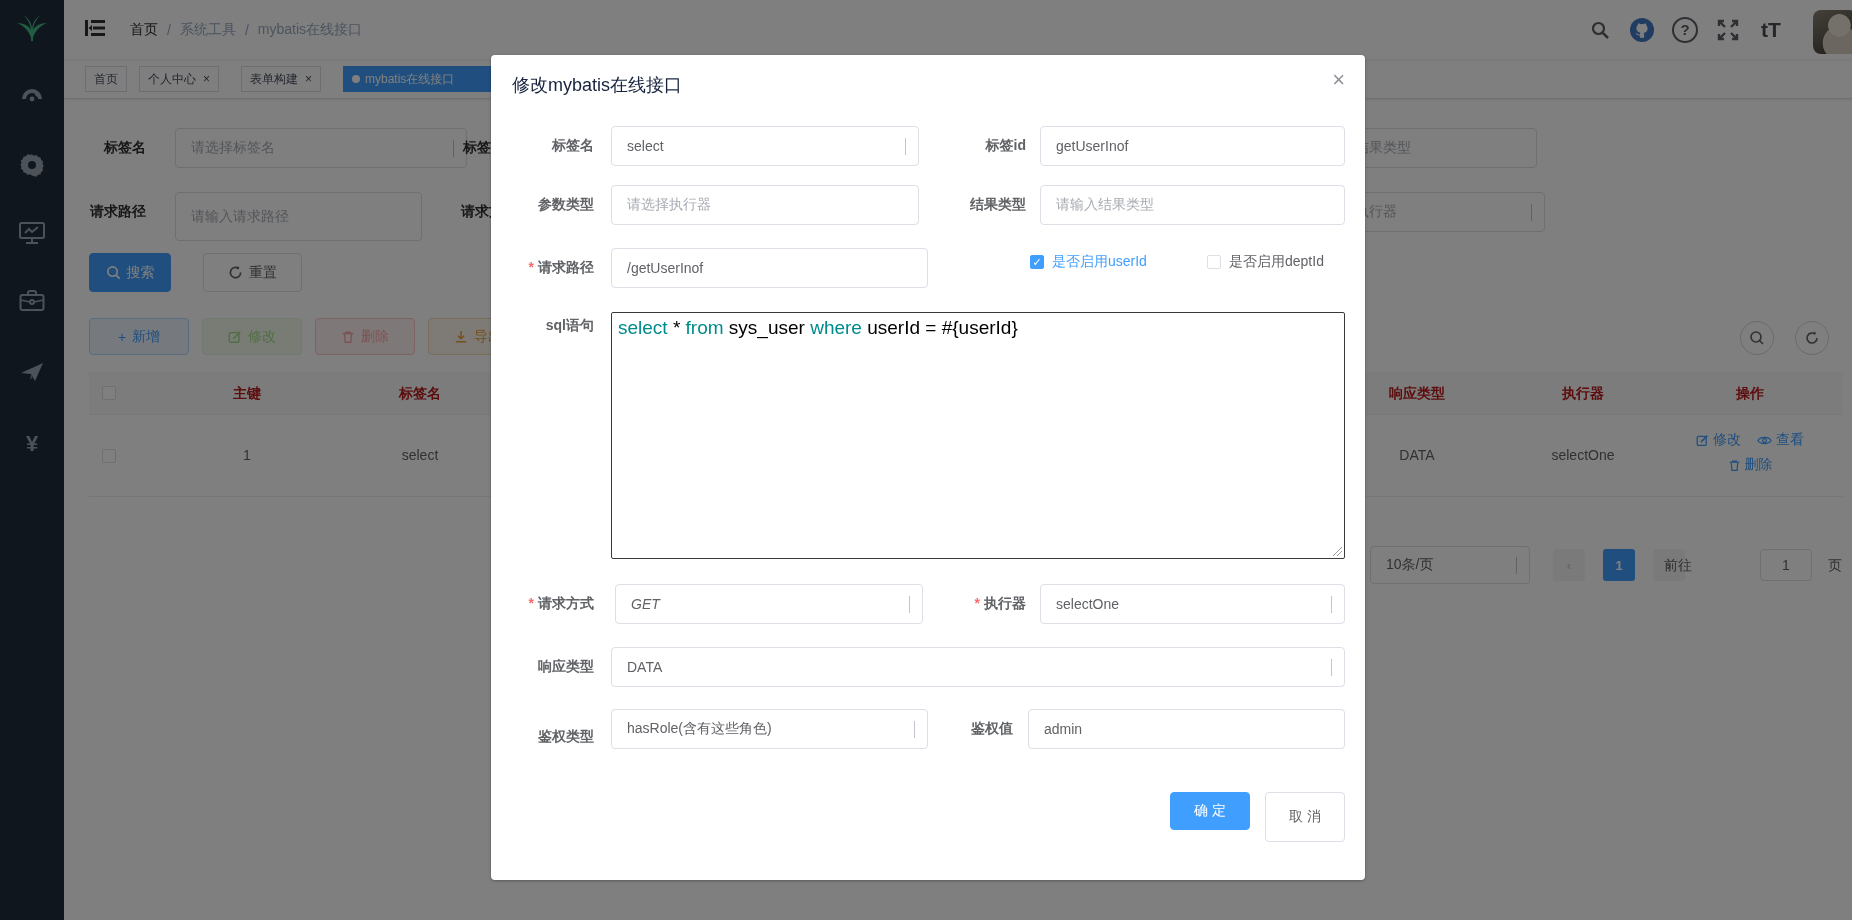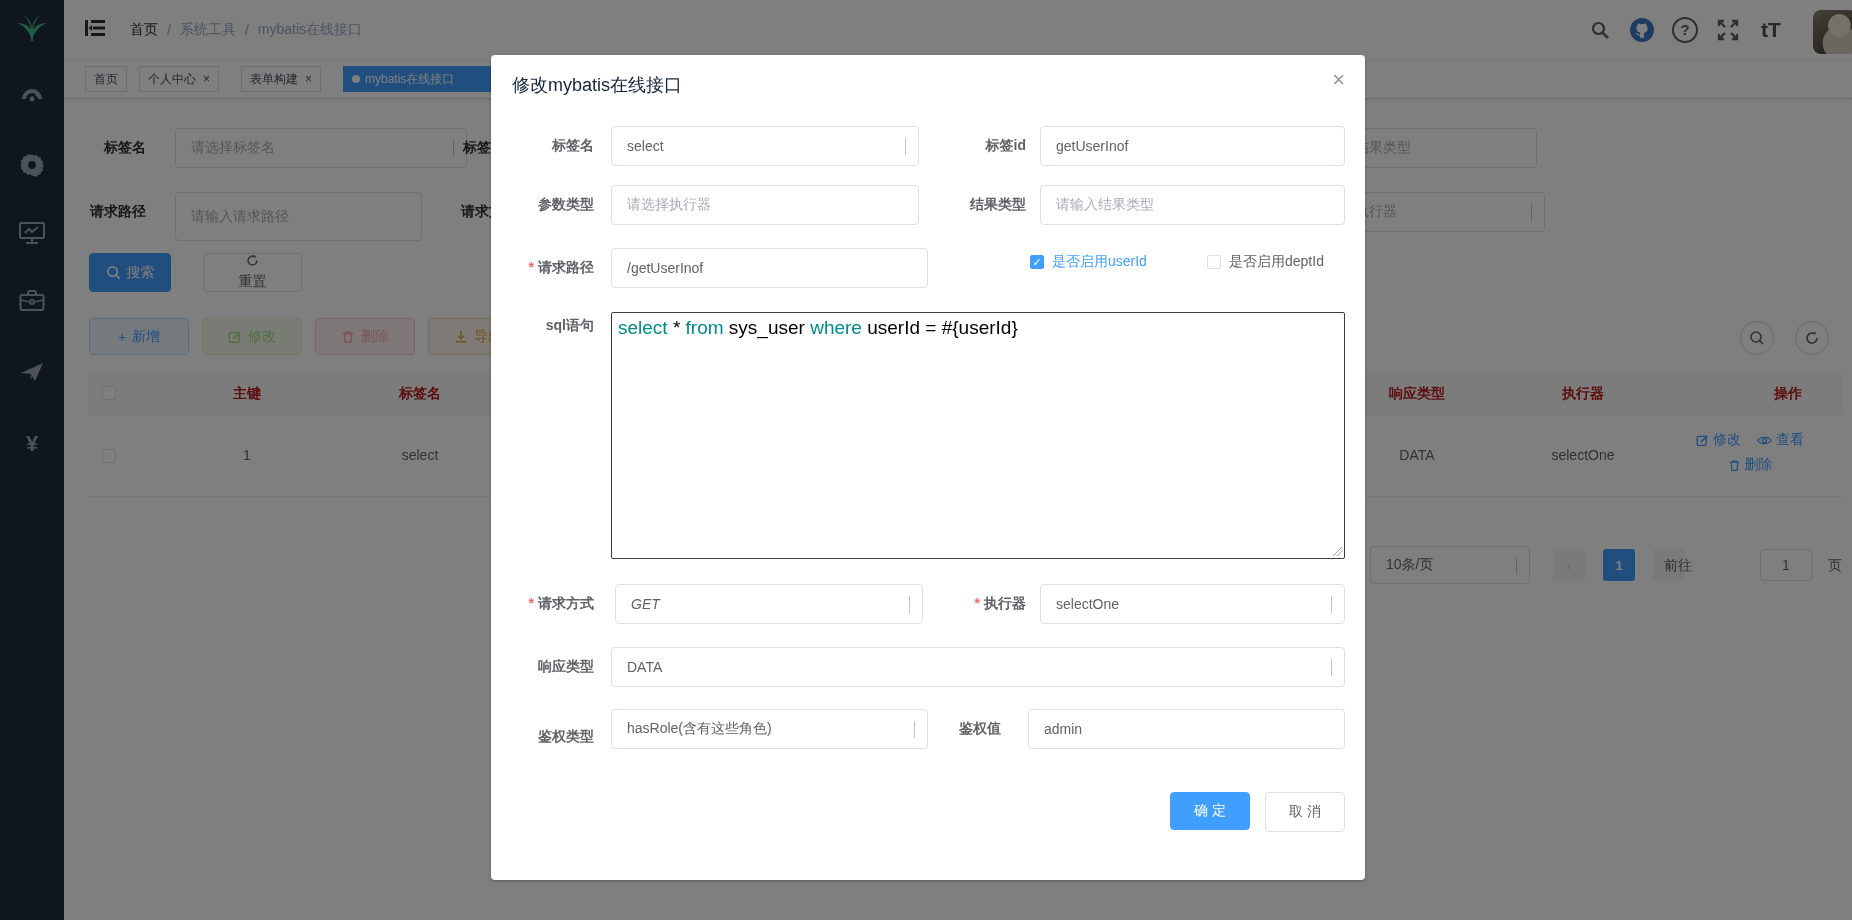--- a/index.html
+++ b/index.html
@@ -25,21 +25,21 @@
   .val{color:#606266;}
   .lbl{font-weight:700;color:#303133;font-size:14px;}
   .chev{width:7px;height:7px;border-right:1.4px solid #c0c4cc;border-bottom:1.4px solid #c0c4cc;transform:rotate(45deg);margin-top:-4px;}
   .chev-box{position:absolute;right:12px;top:50%;transform:translateY(-50%);}
   .req{color:#f56c6c;margin-right:4px;}
   .cbx{width:14px;height:14px;border:1px solid #dcdfe6;border-radius:2px;background:#fff;box-sizing:border-box;}
   .cbx.on{background:var(--accent);border-color:var(--accent);color:#fff;font-size:11px;line-height:12px;text-align:center;}
   
   .btn{display:flex;align-items:center;justify-content:center;gap:6px;border-radius:4px;font-size:14px;cursor:pointer;box-sizing:border-box;}
   .btn-primary{background:var(--accent);color:#fff;border:1px solid var(--accent);}
-  .btn-plain{background:#fff;color:#606266;border:1px solid #dcdfe6;flex-direction:column;}
+  .btn-plain{background:#fff;color:#606266;border:1px solid #dcdfe6;}
   .btn-add{background:#ecf5ff;color:var(--accent);border:1px solid #b3d8ff;}
   .btn-edit{background:#f0f9eb;color:#a4da89;border:1px solid #e1f3d8;}
   .btn-del{background:#fef0f0;color:#f9a7a7;border:1px solid #fbc4c4;}
   .btn-exp{background:#fdf6ec;color:#e6a23c;border:1px solid #f5dab1;}
   .circle-btn{width:34px;height:34px;border:1px solid #d3d4d6;border-radius:50%;background:#fff;display:flex;align-items:center;justify-content:center;color:#606266;cursor:pointer;}
   
   .thead{background:#f8f8f9;border-bottom:1px solid #ebeef5;}
   .th{position:absolute;transform:translateX(-50%);font-weight:700;color:#b91c1c;font-size:14px;top:50%;margin-top:-8px;white-space:nowrap;}
   .td{position:absolute;transform:translateX(-50%);color:#606266;font-size:14px;white-space:nowrap;}
   .oplink{color:var(--accent);font-size:14px;display:flex;align-items:center;gap:4px;cursor:pointer;white-space:nowrap;}
@@ -261,21 +261,21 @@
       </svg>
   </div>
 
   <div class="abs" style="left:89px;top:372px;width:1754px;height:124px;">
     <div class="thead" style="position:relative;width:100%;height:42px;">
       <span class="cbx" style="position:absolute;left:13px;top:14px;"></span>
       <span class="th" style="left:158px;">主键</span>
       <span class="th" style="left:331px;">标签名</span>
       <span class="th" style="left:1328px;">响应类型</span>
       <span class="th" style="left:1494px;">执行器</span>
-      <span class="th" style="left:1661px;margin-left:38px;">操作</span>
+      <span class="th" style="left:1661px;">操作</span>
     </div>
     <div style="position:relative;width:100%;height:81px;border-bottom:1px solid #ebeef5;">
       <span class="cbx" style="position:absolute;left:13px;top:34px;"></span>
       <span class="td" style="left:158px;top:32px;">1</span>
       <span class="td" style="left:331px;top:32px;">select</span>
       <span class="td" style="left:1328px;top:32px;">DATA</span>
       <span class="td" style="left:1494px;top:32px;">selectOne</span>
       <div style="position:absolute;left:1561px;top:16px;width:200px;display:flex;flex-direction:column;align-items:center;gap:7px;">
         <div style="display:flex;gap:16px;">
           <span class="oplink">
@@ -381,26 +381,26 @@
     <div class="dlg-box box" style="left:120px;top:592px;width:734px;">
       <span class="val">DATA</span>
       <span class="chev-box"><span class="chev"></span></span>
     </div>
 
     <span class="dlg-lbl" style="right:771px;top:673px;">鉴权类型</span>
     <div class="dlg-box box" style="left:120px;top:654px;width:317px;">
       <span class="val">hasRole(含有这些角色)</span>
       <span class="chev-box"><span class="chev"></span></span>
     </div>
-    <span class="dlg-lbl" style="right:364px;top:665px;">鉴权值</span>
+    <span class="dlg-lbl" style="right:352px;top:665px;">鉴权值</span>
     <div class="dlg-box box" style="left:537px;top:654px;width:317px;">
       <span class="val">admin</span>
     </div>
 
     <div class="abs btn btn-primary" style="left:679px;top:737px;width:80px;height:38px;">
       <span>确 定</span>
     </div>
-    <div class="abs btn btn-plain" style="left:774px;top:737px;width:80px;height:40px;">
+    <div class="abs btn btn-plain" style="left:774px;top:737px;width:80px;height:50px;">
       <span>取 消</span>
     </div>
   </div>
 
 </div>
 
 </body></html>

